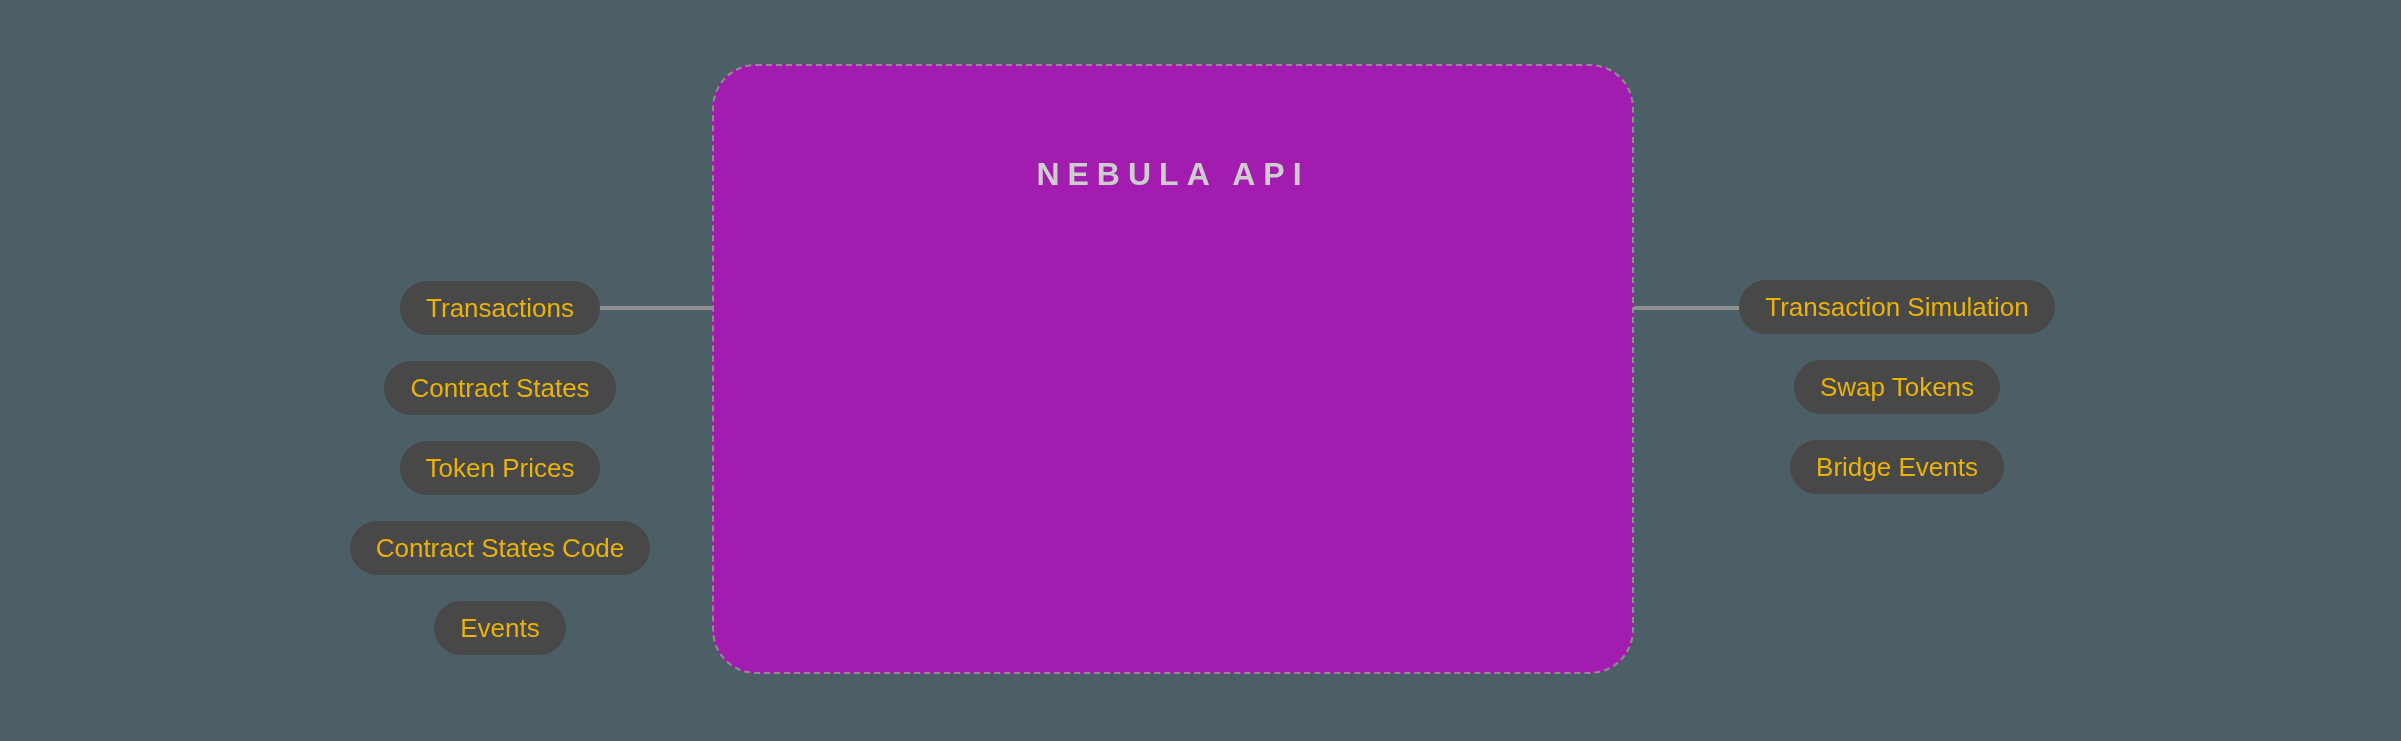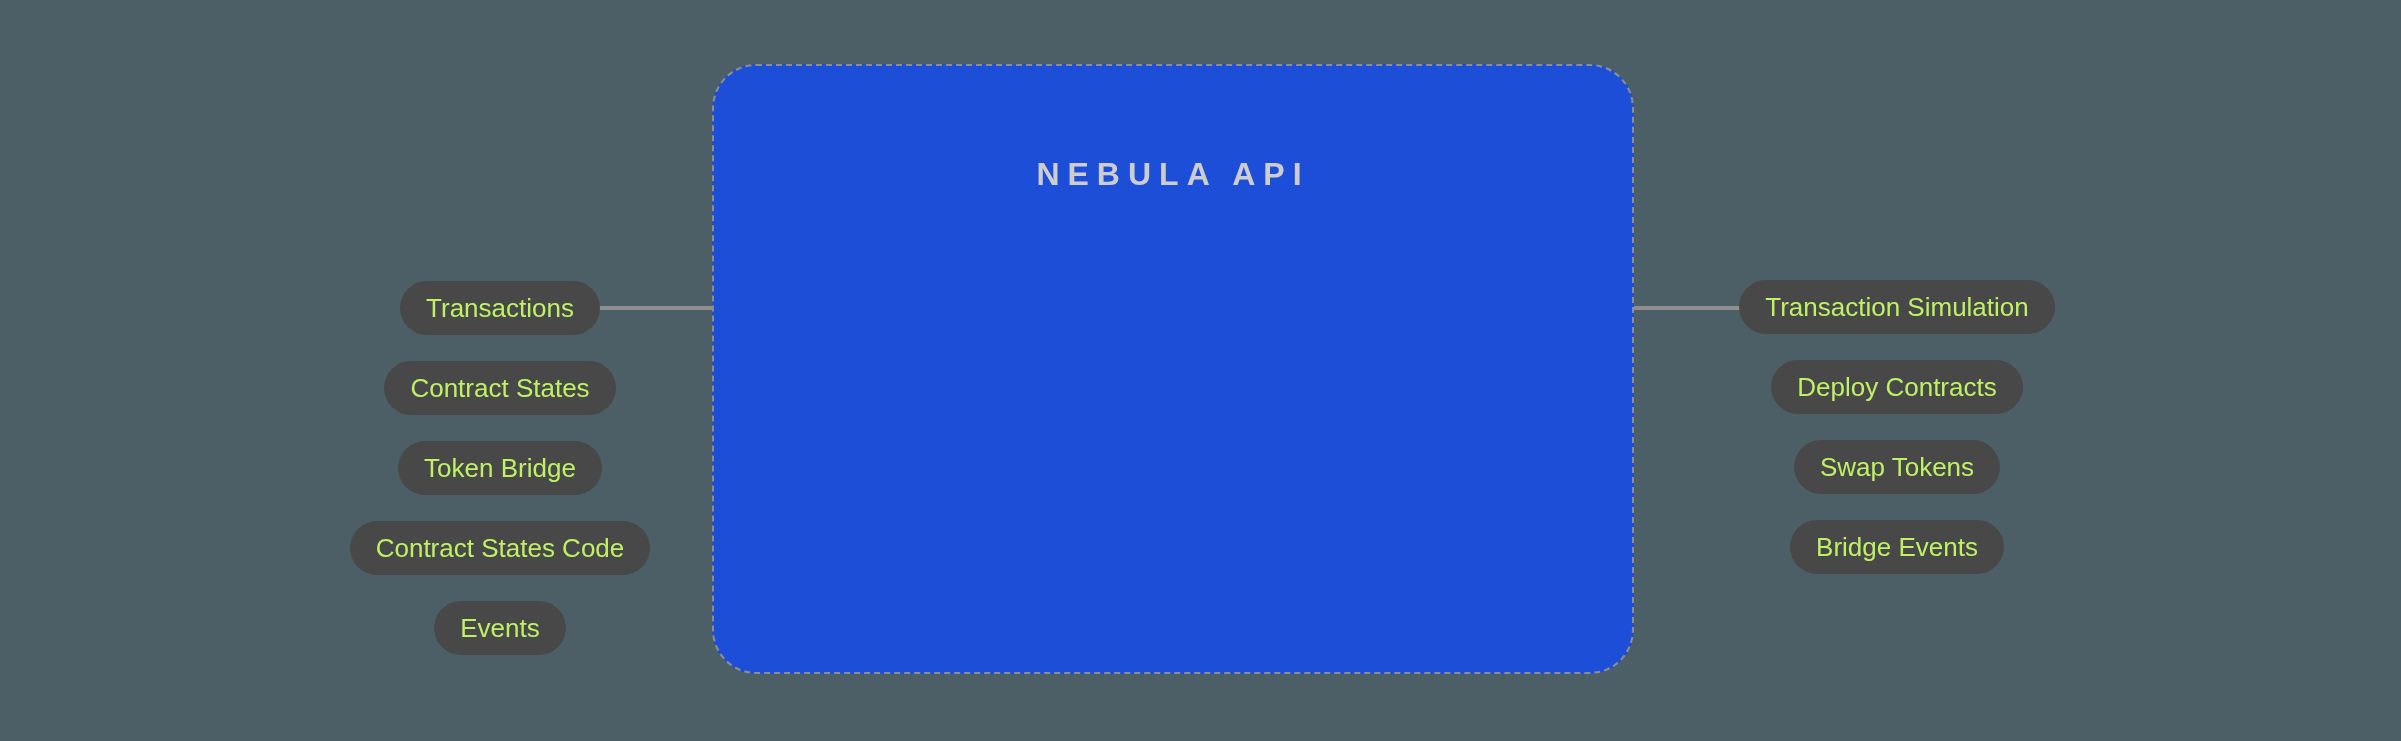--- a/index.html
+++ b/index.html
@@ -2,21 +2,21 @@
 <html><head>
 <meta charset="utf-8">
 <style>
   html,body{margin:0;padding:0;background:#4c5f66;}
   body{font-family:"Liberation Sans","DejaVu Sans",sans-serif;}
   .stage{position:relative;width:2401px;height:741px;background:#4c5f66;overflow:hidden;}
 
   
   .api-container{
     position:absolute;left:712px;top:64px;width:922px;height:610px;
-    background:#1d4ed8;border:2px dashed #8d8d8d;border-radius:44px;
+    background:#a21caf;border:2px dashed #8d8d8d;border-radius:44px;
     box-sizing:border-box;
   }
   .api-title{
     position:absolute;left:0;right:0;top:90px;text-align:center;
     font-size:32px;font-weight:700;letter-spacing:8px;color:#cdcdcd;
   }
 
   
   .badge-row{position:absolute;display:flex;justify-content:center;}
   .badge{
@@ -51,21 +51,21 @@
   .chip-label-seg{
     display:flex;align-items:center;padding:0 26px;color:#fff;
     font-size:31px;font-weight:500;background:#161616;
   }
   .model-desc{color:#fff;font-size:31px;font-weight:500;}
 
   
   .pill-col{position:absolute;display:flex;flex-direction:column;align-items:center;gap:26px;}
   .pill{
     height:54px;line-height:54px;padding:0 26px;border-radius:27px;
-    background:#484848;color:#bef264;font-size:26px;font-weight:500;white-space:nowrap;
+    background:#484848;color:#eab308;font-size:26px;font-weight:500;white-space:nowrap;
   }
 
   
   .h-line{position:absolute;height:4px;background:#8f8f8f;z-index:0;}
   .v-stem{position:absolute;width:3px;background:#9a9a9a;}
   .arrow-down-head{
     position:absolute;width:0;height:0;
     border-left:9px solid transparent;border-right:9px solid transparent;
     border-top:15px solid #9a9a9a;
   }
@@ -80,28 +80,27 @@
 <body>
 
 <div class="stage">
 
   <div class="h-line" style="left:570px;top:306px;width:178px;"></div>
   <div class="h-line" style="left:1597px;top:306px;width:152px;"></div>
 
   <div class="pill-col" style="left:320px;top:281px;width:360px;">
     <div class="pill">Transactions</div>
     <div class="pill">Contract States</div>
-    <div class="pill">Token Bridge</div>
+    <div class="pill">Token Prices</div>
     <div class="pill">Contract States Code</div>
     <div class="pill">Events</div>
   </div>
 
   <div class="pill-col" style="left:1717px;top:280px;width:360px;align-items:center;">
     <div class="pill">Transaction Simulation</div>
-    <div class="pill">Deploy Contracts</div>
     <div class="pill">Swap Tokens</div>
     <div class="pill">Bridge Events</div>
   </div>
 
   <div class="api-container">
     <div class="api-title">NEBULA API</div>
   </div>
 
   <div class="badge-row" style="left:747px;top:167px;width:398px;">
     <div class="badge">

